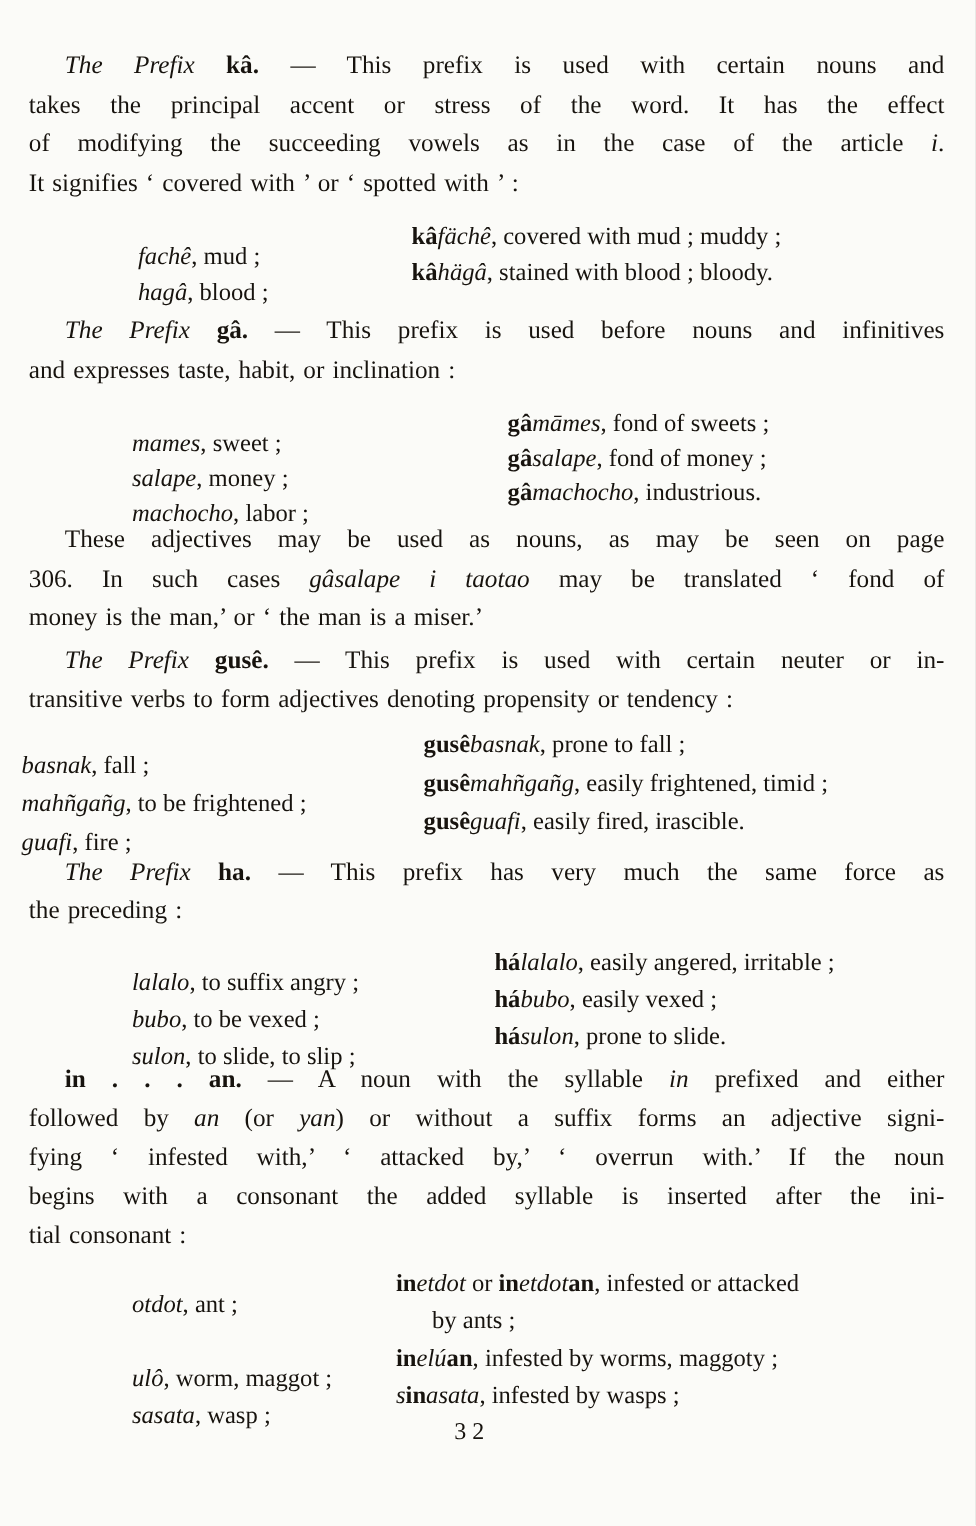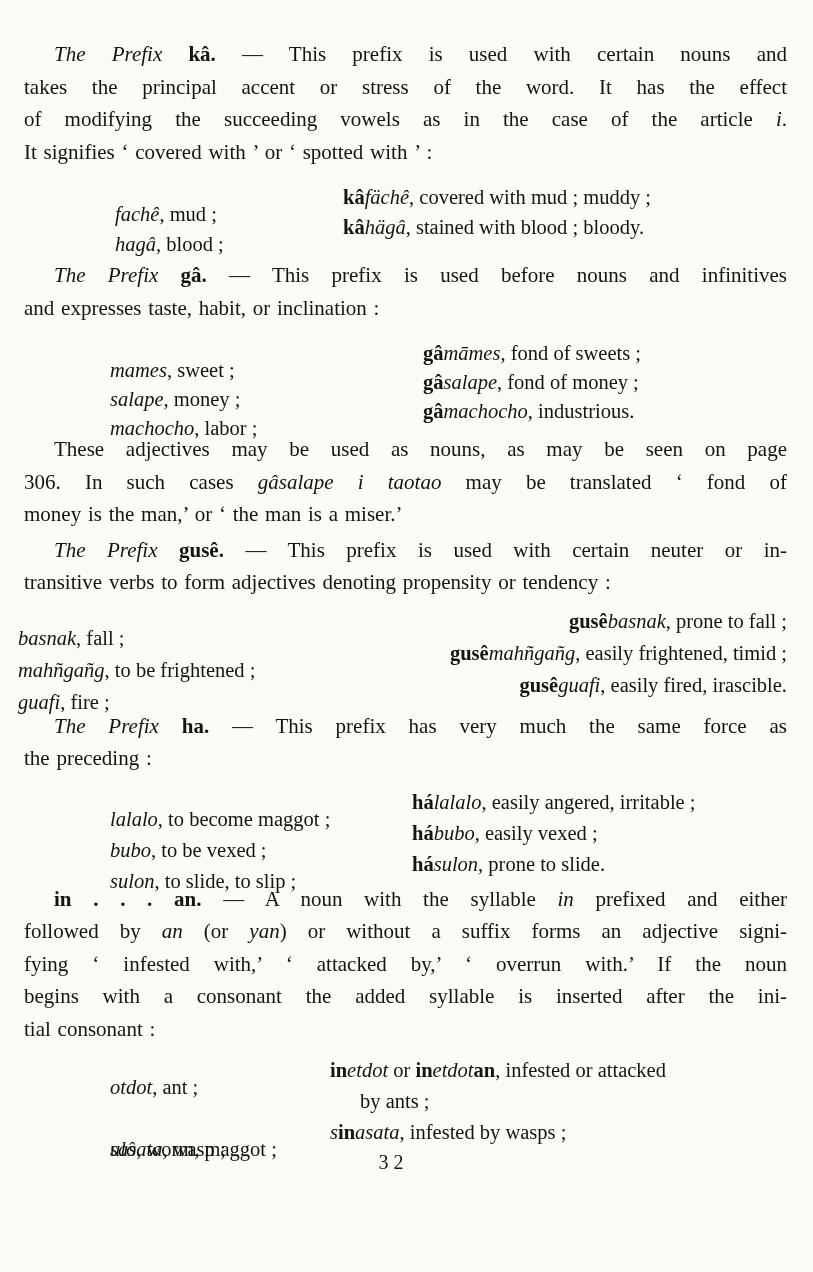--- a/index.html
+++ b/index.html
@@ -21,21 +21,21 @@
   .line.j { text-align:justify; text-align-last:justify; }
   .para .line:first-child { text-indent:30px; }
 
   
   .dtable { font-size:20.5px; }
   .trow { position:relative; }
   .c1 { position:absolute; left:0; top:17px; white-space:nowrap; }
   .c2 { display:block; }
   .t1 .trow { line-height:30px; } .t1 .c1 { left:91px; }  .t1 .c2 { margin-left:319px; }
   .t2 .trow { line-height:29px; } .t2 .c1 { left:86px; }  .t2 .c2 { margin-left:399px; }
-  .t3 .trow { line-height:32px; } .t3 .c1 { left:-6px; }  .t3 .c2 { margin-left:329px;text-align:right; }
+  .t3 .trow { line-height:32px; } .t3 .c1 { left:-6px; }  .t3 .c2 { margin-left:329px; }
   .t4 .trow { line-height:31px; } .t4 .c1 { left:86px; }  .t4 .c2 { margin-left:388px; }
   .t5 .trow { line-height:31px; } .t5 .c1 { left:86px; }
   .t5 .c2 { margin-left:306px; padding-left:30px; text-indent:-30px; }
 
   
   #page-body > :nth-child(1)  { margin-top:0; }
   #page-body > :nth-child(2)  { margin-top:14px; }
   #page-body > :nth-child(3)  { margin-top:17px; }
   #page-body > :nth-child(4)  { margin-top:15px; }
   #page-body > :nth-child(5)  { margin-top:7px; }
@@ -120,21 +120,21 @@
           <span class="c1"><span class="it">guafi</span><span class="rm">, fire ;</span></span>
           <span class="c2"><span class="bd">gusê</span><span class="it">guafi</span><span class="rm">, easily fired, irascible.</span></span>
         </div>
       </div>
       <p class="para">
         <span class="line j"><span class="it">The Prefix </span><span class="bd">ha.</span><span class="rm"> — This prefix has very much the same force as</span></span>
         <span class="line"><span class="rm">the preceding :</span></span>
       </p>
       <div class="dtable t4">
         <div class="trow">
-          <span class="c1"><span class="it">lalalo</span><span class="rm">, to become maggot ;</span></span>
+          <span class="c1"><span class="it">lalalo</span><span class="rm">, to suffix angry ;</span></span>
           <span class="c2"><span class="bd">há</span><span class="it">lalalo</span><span class="rm">, easily angered, irritable ;</span></span>
         </div>
         <div class="trow">
           <span class="c1"><span class="it">bubo</span><span class="rm">, to be vexed ;</span></span>
           <span class="c2"><span class="bd">há</span><span class="it">bubo</span><span class="rm">, easily vexed ;</span></span>
         </div>
         <div class="trow">
           <span class="c1"><span class="it">sulon</span><span class="rm">, to slide, to slip ;</span></span>
           <span class="c2"><span class="bd">há</span><span class="it">sulon</span><span class="rm">, prone to slide.</span></span>
         </div>
@@ -146,20 +146,21 @@
         <span class="line j"><span class="rm">begins with a consonant the added syllable is inserted after the ini-</span></span>
         <span class="line"><span class="rm">tial consonant :</span></span>
       </p>
       <div class="dtable t5">
         <div class="trow">
           <span class="c1"><span class="it">otdot</span><span class="rm">, ant ;</span></span>
           <span class="c2"><span class="bd">in</span><span class="it">etdot</span><span class="rm"> or </span><span class="bd">in</span><span class="it">etdot</span><span class="bd">an</span><span class="rm">, infested or attacked</span><br><span class="rm">by ants ;</span></span>
         </div>
         <div class="trow">
           <span class="c1"><span class="it">ulô</span><span class="rm">, worm, maggot ;</span></span>
+          <span class="c2"><span class="bd">in</span><span class="it">elú</span><span class="bd">an</span><span class="rm">, infested by worms, maggoty ;</span></span>
         </div>
         <div class="trow">
           <span class="c1"><span class="it">sasata</span><span class="rm">, wasp ;</span></span>
           <span class="c2"><span class="it">s</span><span class="bd">in</span><span class="it">asata</span><span class="rm">, infested by wasps ;</span></span>
         </div>
       </div>
     </div>
   <div class="page-number">32</div>
 </div>
 

